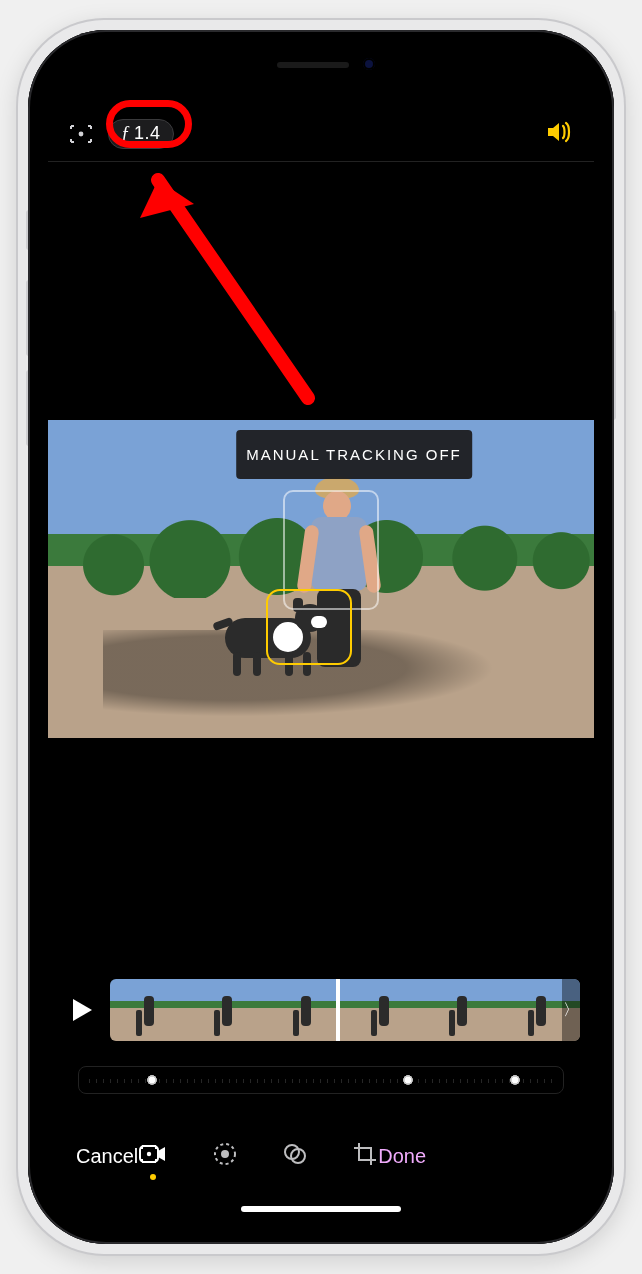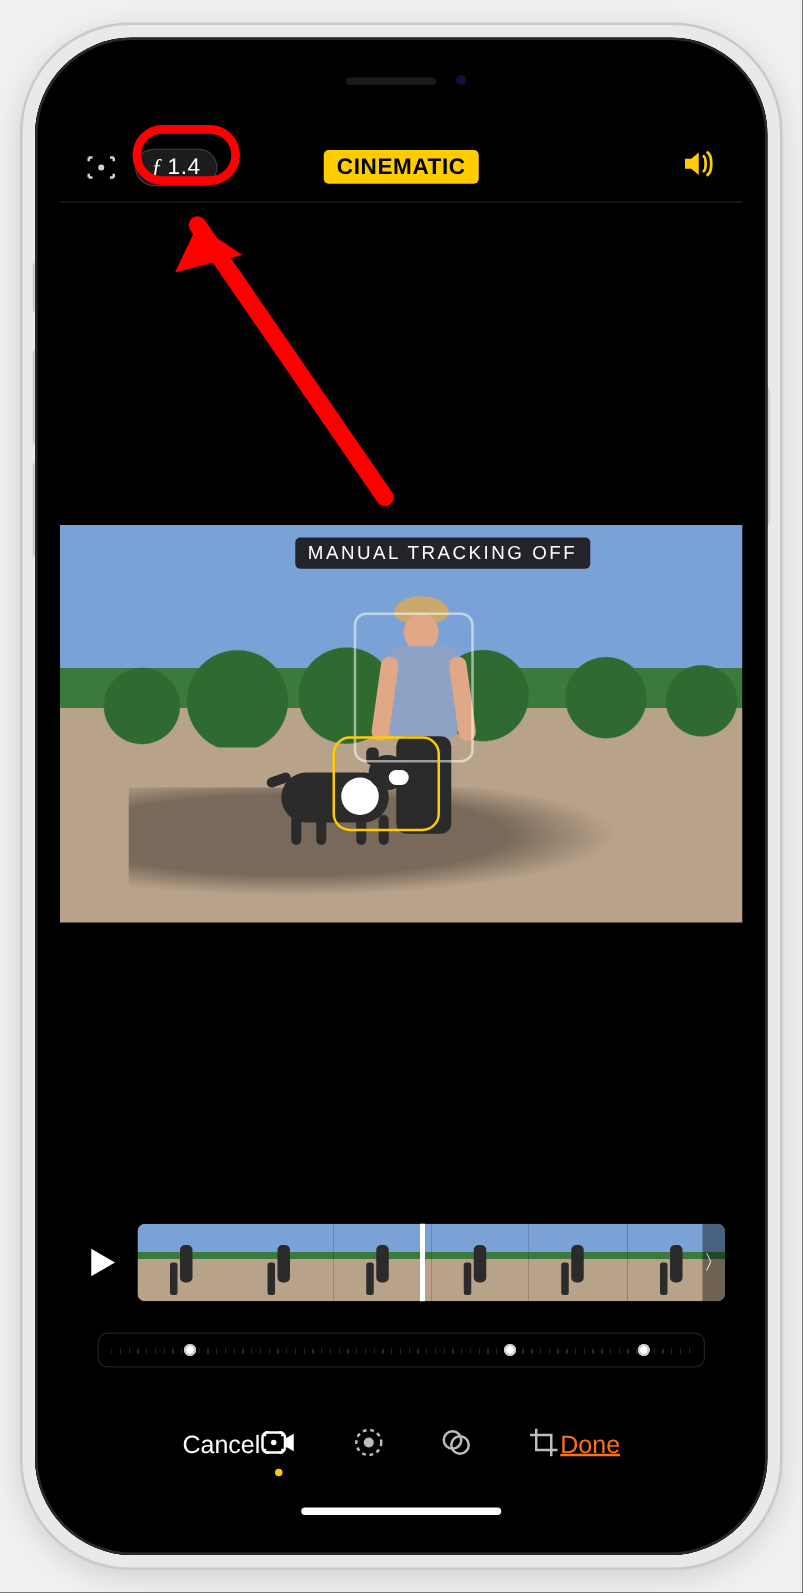--- a/index.html
+++ b/index.html
@@ -160,21 +160,21 @@
   .dog .snout{position:absolute;left:116px;top:18px;width:16px;height:12px;background:#fff;border-radius:6px;}
   .dog .ear{position:absolute;left:98px;top:0;width:10px;height:14px;background:#2b2b2b;border-radius:4px;}
   .dog .tail{position:absolute;left:18px;top:22px;width:20px;height:8px;background:#2b2b2b;border-radius:6px;transform:rotate(-20deg);}
   .dog .leg{position:absolute;top:54px;width:8px;height:24px;background:#2b2b2b;border-radius:4px;}
   .dog .leg.l1{left:38px;} .dog .leg.l2{left:58px;} .dog .leg.l3{left:90px;} .dog .leg.l4{left:108px;}
 
   .track-label {
     position:absolute; top:10px; left:50%; transform:translateX(-36%);
     background: rgba(30,30,32,.95);
     color:#fff; font-size:15px; letter-spacing:2px;
-    padding:4px 10px; border-radius:4px;
+    padding:16px 10px; border-radius:4px;
   }
   .focus-rect {
     position:absolute; border:2px solid rgba(255,255,255,.9);
     border-radius:10px;
   }
   .focus-rect.person{ left:43%; top:22%; width:96px; height:120px; opacity:.6;}
   .focus-rect.dog{ border-color:#ffcc00; left:40%; top:53%; width:86px; height:76px; border-radius:14px;}
   .focus-rect.dog::before,.focus-rect.dog::after{content:"";}
 
   
@@ -227,27 +227,27 @@
     position:absolute; top:8px; width:10px; height:10px; border-radius:50%;
     background: radial-gradient(circle,#fff 0 3px, rgba(255,255,255,.8) 3px 5px, transparent 5px);
   }
   .depth-ruler .dot:where(.d1){left:14%;}
   .depth-ruler .dot:where(.d2){left:67%;}
   .depth-ruler .dot:where(.d3){left:89%;}
 
   
   .bottombar {
     position:absolute; left:0; right:0; bottom:36px; height:64px;
-    display:flex; align-items:center; justify-content:center;
+    display:flex; align-items:center; justify-content:flex-start;
     padding:0 28px;
   }
   .bottombar .tools { display:flex; gap:44px; align-items:center; }
   .bottombar .btn-text { font-size:20px; }
   .cancel { color:#fff; }
-  .done { color:#f97316;text-decoration:underline; }
+  .done { color:#f0abfc; }
   .tool { color:#bdbdbf; position:relative; }
   .tool.active { color:#fff; }
   .tool.active::after{
     content:""; position:absolute; left:50%; bottom:-10px; transform:translateX(-50%);
     width:6px;height:6px;border-radius:50%;background:#ffcc00;
   }
 
   .home-indicator{
     position:absolute; left:50%; bottom:12px; transform:translateX(-50%);
     width:160px; height:6px; background:#fff; border-radius:3px;
@@ -270,23 +270,20 @@
           <span class="icon-frame">
             <svg width="26" height="22" viewBox="0 0 26 22" fill="none" stroke="#d2d2d6" stroke-width="2">
               <path d="M3 3h3M3 3v3M23 3h-3M23 3v3M3 19h3M3 19v-3M23 19h-3M23 19v-3"></path>
               <circle cx="13" cy="11" r="2.4" fill="#d2d2d6" stroke="none"></circle>
             </svg>
           </span>
           <span class="aperture-pill">
             <span class="f">ƒ</span>
             <span class="val">1.4</span>
           </span>
-        </div>
-        <div class="center">
-          <span class="mode-badge">CINEMATIC</span>
         </div>
         <div class="right">
           <span class="volume-icon">
             <svg width="28" height="24" viewBox="0 0 28 24" fill="#ffcc00">
               <path d="M2 8h5l6-5v18l-6-5H2z"></path>
               <path d="M17 6c2 1.5 2 10.5 0 12" fill="none" stroke="#ffcc00" stroke-width="2.2" stroke-linecap="round"></path>
               <path d="M20 3c4 2.5 4 15.5 0 18" fill="none" stroke="#ffcc00" stroke-width="2.2" stroke-linecap="round"></path>
             </svg>
           </span>
         </div>

